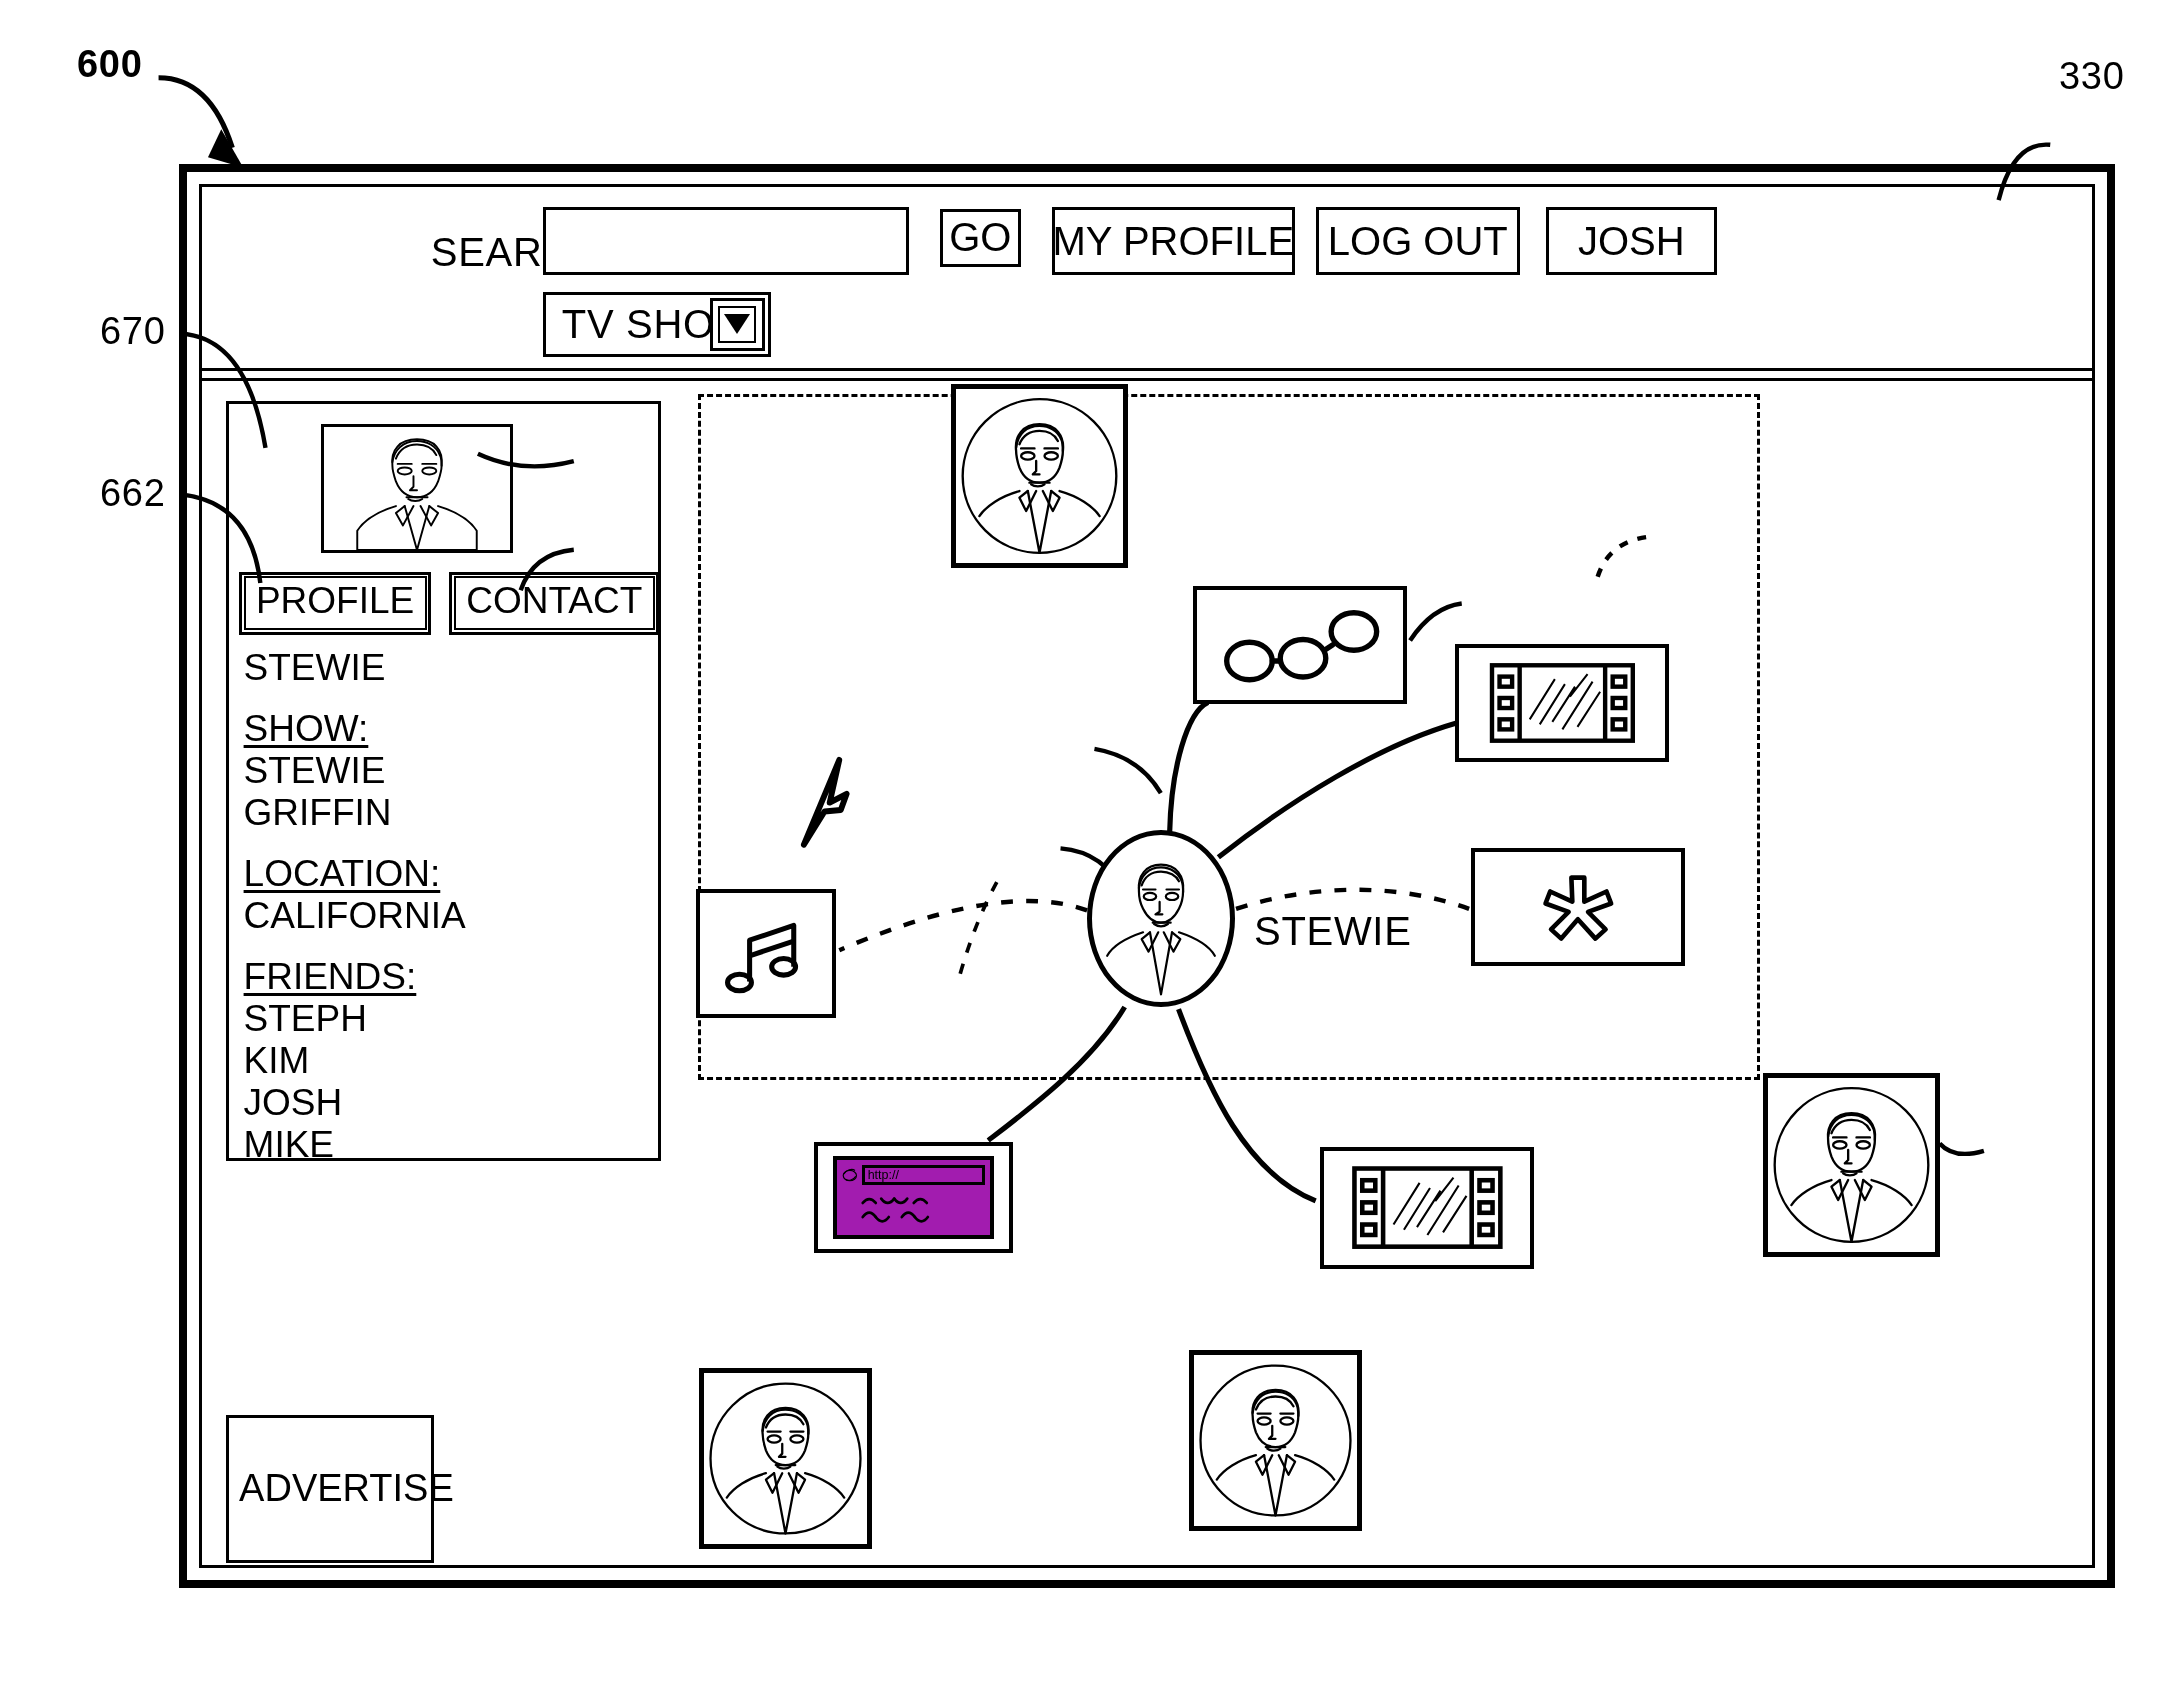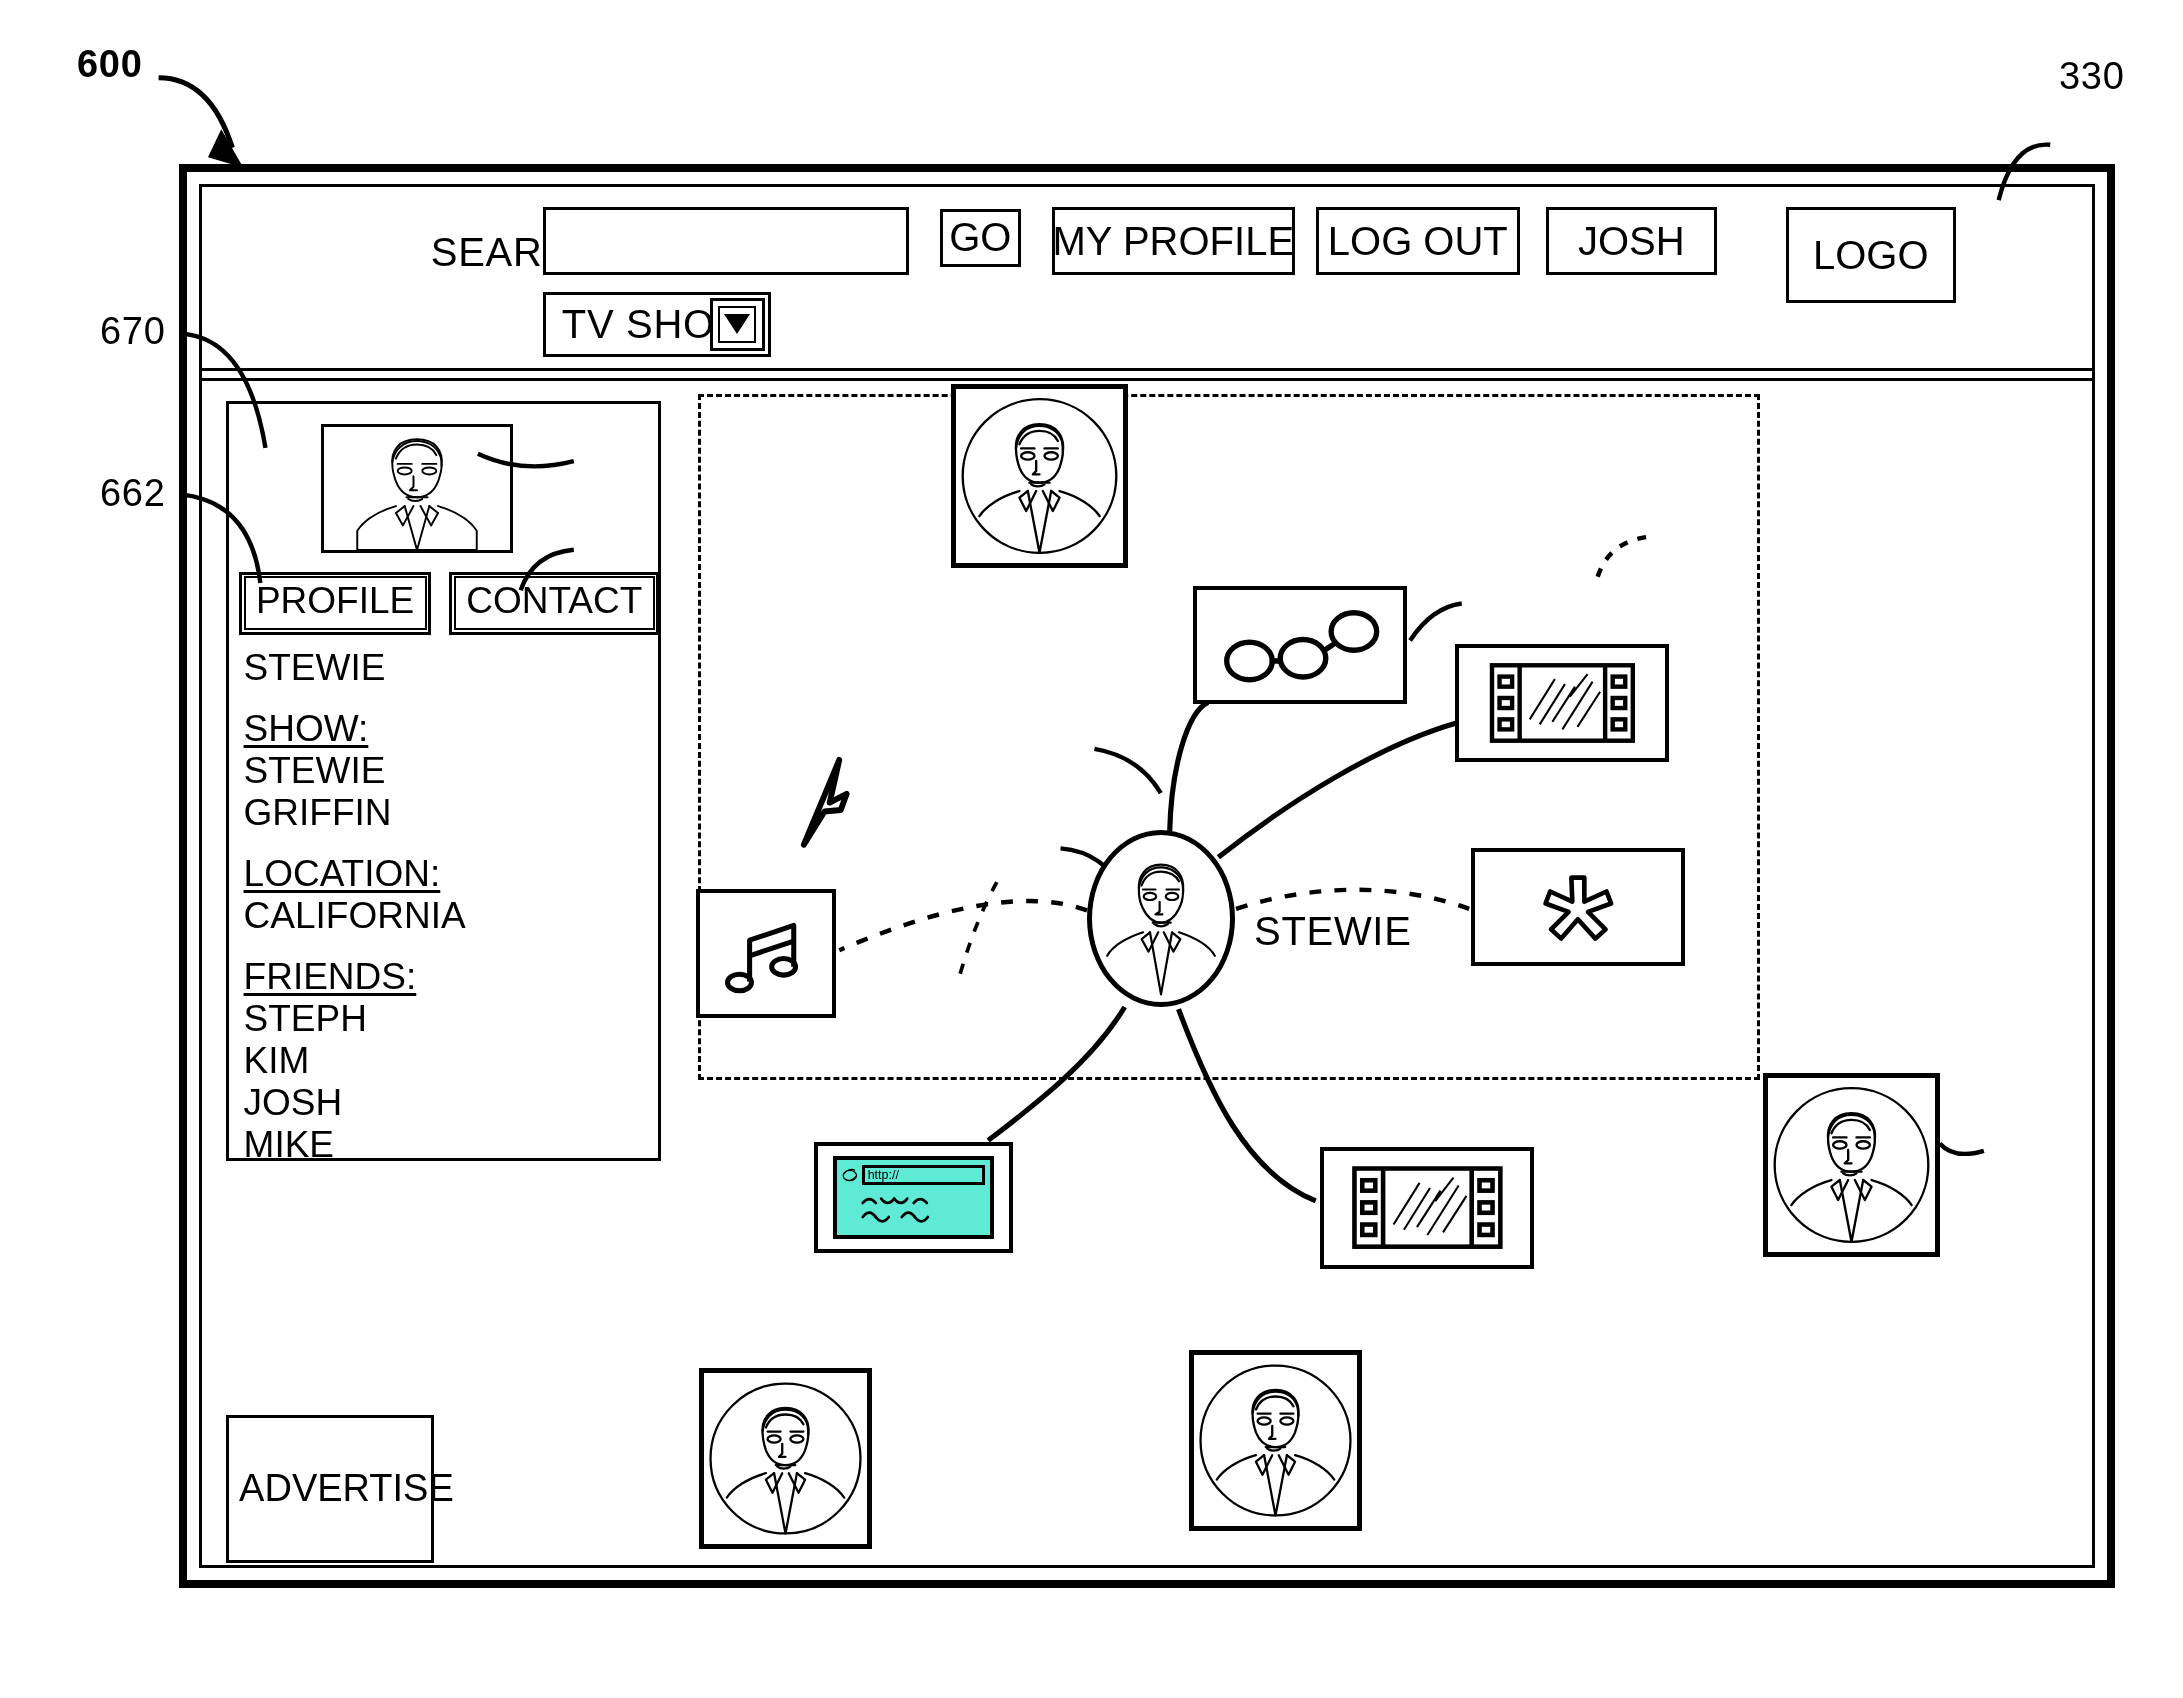--- a/index.html
+++ b/index.html
@@ -113,21 +113,20 @@
       <div class="field-box" style="left:341px;top:20.7px;width:366px;height:68px;"></div>
 
       <div class="btn-box" style="left:738px;top:22px;width:81px;height:58px;">GO</div>
 
       <div class="btn-box" style="left:850px;top:20.7px;width:243px;height:68px;">MY PROFILE</div>
 
       <div class="btn-box" style="left:1114px;top:20.7px;width:204px;height:68px;">LOG OUT</div>
 
       <div class="btn-box" style="left:1344px;top:20.7px;width:171px;height:68px;">JOSH</div>
 
-      <div class="btn-box" style="left:1584px;top:20.7px;width:170px;height:96px;">LOGO</div>
 
       <div id="tvshow-select" style="left:341px;top:105px;width:228px;height:65px;">
         <span id="tvshow-value">TV SHOW</span>
         <span id="tvshow-arrowbox">
           <span class="inner">
               <span class="tri-down"></span>
             </span>
         </span>
       </div>
     </div>
@@ -314,21 +313,21 @@
     <g fill="none" stroke="#000" stroke-width="5.5" stroke-linejoin="round">
       <path d="M32 80V35l48-16v45"></path>
       <path d="M32 52l48-16"></path>
       <ellipse cx="21" cy="81" rx="13" ry="9"></ellipse>
       <ellipse cx="69" cy="64" rx="13" ry="9"></ellipse>
     </g>
   </svg>
 </div>
 
 <div class="tile" style="left:814px;top:1142px;width:199px;height:111px;padding:0;">
-  <div style="position:relative;width:84%;height:80%;border:4.4px solid #000;box-sizing:border-box;background:#5eead4;">
+  <div style="position:relative;width:84%;height:80%;border:4.4px solid #000;box-sizing:border-box;background:#a21caf;">
     <div style="position:absolute;left:3.7px;top:4.4px;right:4.4px;height:20.7px;display:flex;align-items:center;">
       <svg viewBox="0 0 24 24" style="width:17.7px;height:17.7px;flex:none;">
         <g fill="none" stroke="#000" stroke-width="1.6">
           <ellipse cx="12" cy="13" rx="9" ry="7"></ellipse>
           <path d="M4 11c3-6 11-8 15-5M6 18c4 3 11 1 14-4"></path>
         </g>
       </svg>
       <div style="flex:1;margin-left:3px;border:3px solid #000;box-sizing:border-box;height:20.7px;
                   display:flex;align-items:center;">
         <span style="font-size:12.5px;padding-left:3px;font-family:'Liberation Sans',sans-serif;">http://</span>

